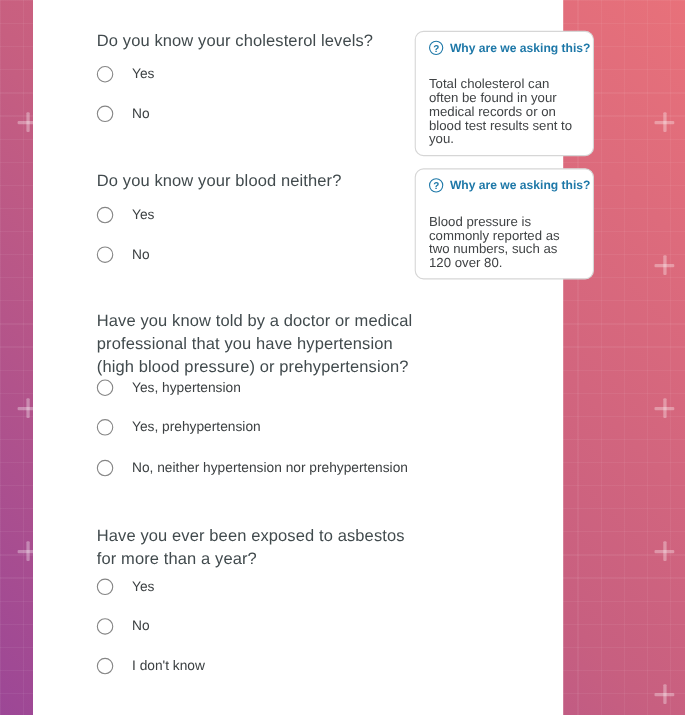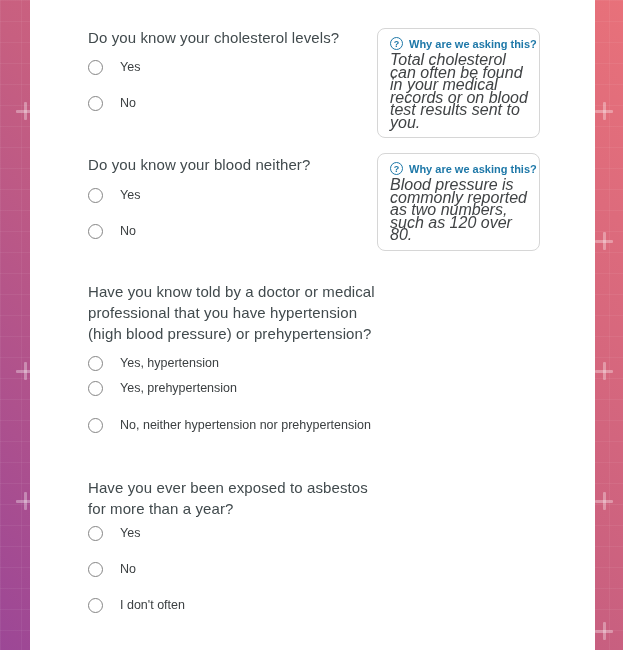--- a/index.html
+++ b/index.html
@@ -39,21 +39,21 @@
     border-radius: 1px;
   }
   .plus::before { left: 0; top: 7.5px; width: 18px; height: 3.5px; }
   .plus::after  { left: 7.5px; top: 0; width: 3.5px; height: 18px; }
 
   
   .panel {
     position: absolute;
     left: 30px;
     top: 0;
-    width: 565px;
+    width: 482px;
     height: 650px;
     background: #ffffff;
     z-index: 2;
   }
 
   .q-text {
     position: absolute;
     left: 58px;
     width: 300px;
     font-size: 15px;
@@ -111,40 +111,39 @@
     line-height: 13px;
     text-align: center;
   }
   .info-title {
     font-size: 11px;
     font-weight: bold;
     color: #1e78a8;
     white-space: nowrap;
   }
   .info-body {
-    margin-top: 4px;
-    font-size: 16px;
+    margin-top: 20px;
+    font-size: 12px;
     line-height: 12.5px;
     color: #404345;
-    font-style: italic;
   }
 
   
   #q1-text { top: 27px; }
   #q1-opt0 { top: 58px; }
   #q1-opt1 { top: 94px; }
   #info1   { top: 28px; }
 
   #q2-text { top: 154px; }
   #q2-opt0 { top: 186px; }
   #q2-opt1 { top: 222px; }
   #info2   { top: 153px; }
 
   #q3-text { top: 281px; }
-  #q3-opt0 { top: 343px; margin-top: 11px; }
+  #q3-opt0 { top: 343px; }
   #q3-opt1 { top: 379px; }
   #q3-opt2 { top: 416px; }
 
   #q4-text { top: 477px; }
   #q4-opt0 { top: 524px; }
   #q4-opt1 { top: 560px; }
   #q4-opt2 { top: 596px; }
 
   .plus-r0 { left: 595px; top: 102px; }
   .plus-r1 { left: 595px; top: 232px; }
@@ -223,17 +222,17 @@
     <label class="radio-row" id="q4-opt0">
       <span class="radio-circle"></span>
       <span class="radio-label">Yes</span>
     </label>
     <label class="radio-row" id="q4-opt1">
       <span class="radio-circle"></span>
       <span class="radio-label">No</span>
     </label>
     <label class="radio-row" id="q4-opt2">
       <span class="radio-circle"></span>
-      <span class="radio-label">I don't often</span>
+      <span class="radio-label">I don't know</span>
     </label>
 
   </div>
 </div>
 
 </body></html>

